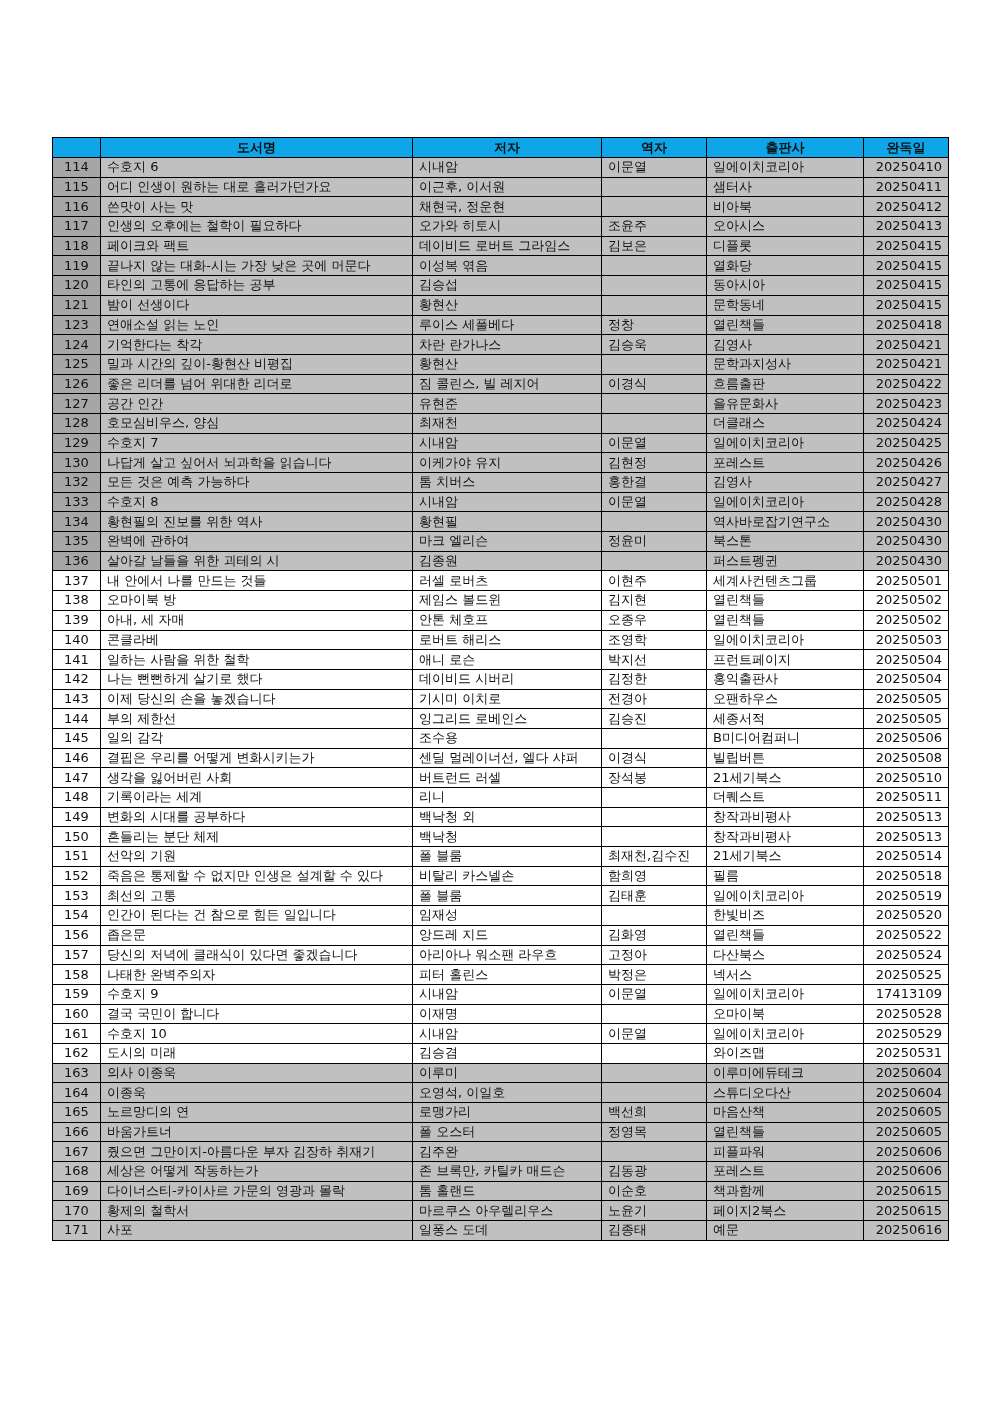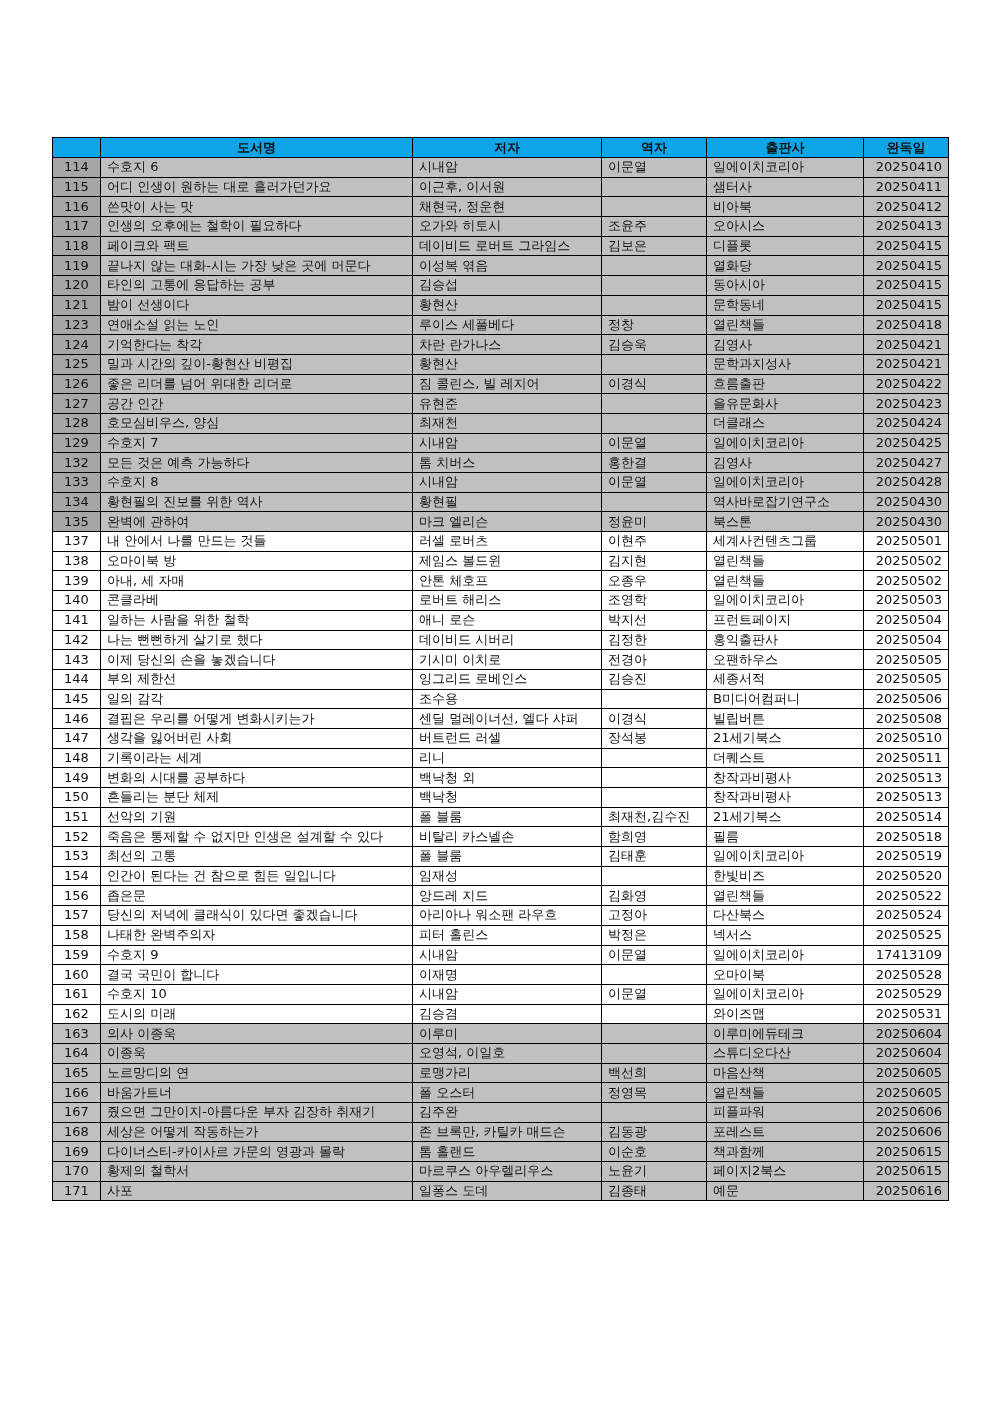--- a/index.html
+++ b/index.html
@@ -154,20 +154,28 @@
         </tr>
         <tr class="gray">
           <td class="num dark">129</td>
           <td>수호지 7</td>
           <td>시내암</td>
           <td>이문열</td>
           <td>일에이치코리아</td>
           <td class="date">20250425</td>
         </tr>
         <tr class="gray">
+          <td class="num dark">130</td>
+          <td>나답게 살고 싶어서 뇌과학을 읽습니다</td>
+          <td>이케가야 유지</td>
+          <td>김현정</td>
+          <td>포레스트</td>
+          <td class="date">20250426</td>
+        </tr>
+        <tr class="gray">
           <td class="num dark">132</td>
           <td>모든 것은 예측 가능하다</td>
           <td>톰 치버스</td>
           <td>홍한결</td>
           <td>김영사</td>
           <td class="date">20250427</td>
         </tr>
         <tr class="gray">
           <td class="num dark">133</td>
           <td>수호지 8</td>
@@ -185,20 +193,28 @@
           <td class="date">20250430</td>
         </tr>
         <tr class="gray">
           <td class="num dark">135</td>
           <td>완벽에 관하여</td>
           <td>마크 엘리슨</td>
           <td>정윤미</td>
           <td>북스톤</td>
           <td class="date">20250430</td>
         </tr>
+        <tr class="gray">
+          <td class="num dark">136</td>
+          <td>살아갈 날들을 위한 괴테의 시</td>
+          <td>김종원</td>
+          <td></td>
+          <td>퍼스트펭귄</td>
+          <td class="date">20250430</td>
+        </tr>
         <tr class="white">
           <td class="num">137</td>
           <td>내 안에서 나를 만드는 것들</td>
           <td>러셀 로버츠</td>
           <td>이현주</td>
           <td>세계사컨텐츠그룹</td>
           <td class="date">20250501</td>
         </tr>
         <tr class="white">
           <td class="num">138</td>

